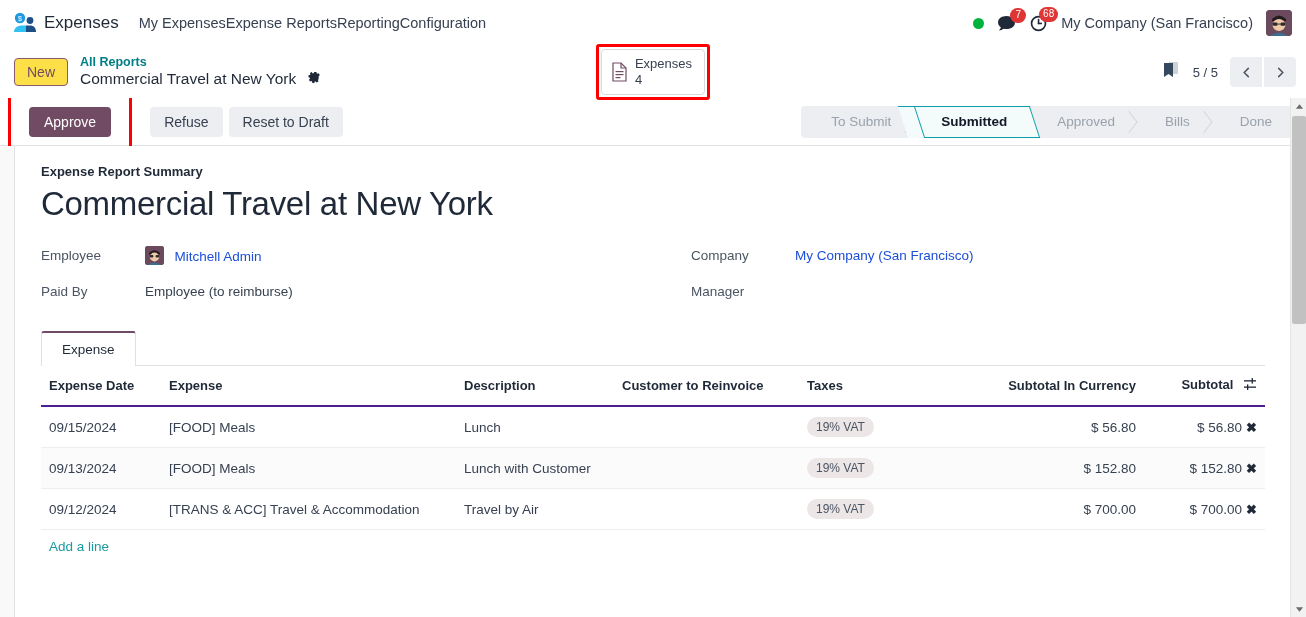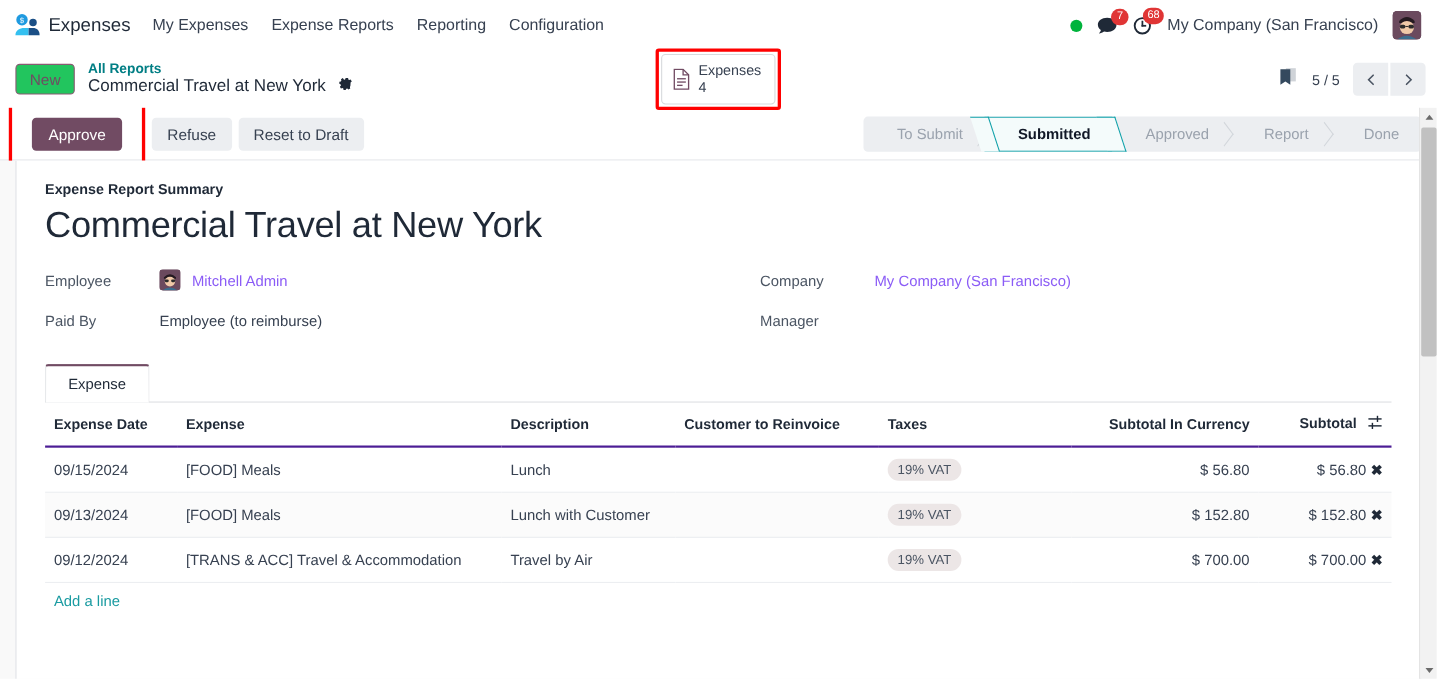--- a/index.html
+++ b/index.html
@@ -18,21 +18,21 @@
     align-items: center;
     padding: 0 10px 0 12px;
     background: #ffffff;
     position: relative;
   }
   .app-icon { width: 26px; height: 22px; flex: 0 0 auto; margin-right: 6px; }
   .app-name {
     font-size: 17px; color: #1f2937; font-weight: 400;
     margin-right: 20px; white-space: nowrap;
   }
-  .nav-links { display: flex; align-items: flex-end; gap: 21px; }
+  .nav-links { display: flex; align-items: flex-end; }
   .nav-link {
     font-size: 14.5px; color: #374151; white-space: nowrap; cursor: pointer;
   }
   .nav-right {
     margin-left: auto; display: flex; align-items: center; gap: 13px;
     padding-right: 4px;
   }
   .status-dot { width: 11px; height: 11px; border-radius: 50%; background: #00b33c; }
   .icon-badge-wrap { position: relative; display: inline-flex; align-items: center; }
   .badge {
@@ -47,21 +47,21 @@
     width: 26px; height: 26px; border-radius: 4px;
     background: #6b4a5e; overflow: hidden; flex: 0 0 auto;
   }
 
   
   .cp-top {
     height: 52px; display: flex; align-items: center;
     padding: 0 10px 0 14px; position: relative; background: #fff;
   }
   .btn-new {
-    border: 1px solid #8a5a72; color: #714b63; background: #22c55e;
+    border: 1px solid #8a5a72; color: #714b63; background: #fde047;
     font-size: 14px; padding: 5px 12px; border-radius: 4px;
     cursor: pointer; margin-right: 12px;
   }
   .bc { line-height: 1.15; }
   .bc-parent {
     font-size: 12.5px; color: #017e84; font-weight: bold; cursor: pointer;
     display: block;
   }
   .bc-current {
     font-size: 15.5px; color: #1f2937; display: inline-block; margin-top: 1px;
@@ -101,21 +101,21 @@
   .pager-btn:last-child { border-radius: 0 4px 4px 0; }
 
   
   .action-bar {
     height: 48px; display: flex; align-items: center;
     padding: 0 14px 0 8px; border-bottom: 1px solid #e0e2e6;
     background: #fff;
   }
   .approve-wrap {
     border: 3px solid #ff0000; border-radius: 3px; padding: 18px;
-    margin-right: 6px;
+    margin-right: 18px;
   }
   .btn-approve {
     background: #714b63; color: #fff; border: none;
     font-size: 14px; padding: 7px 15px; border-radius: 4px; cursor: pointer;
   }
   .btn-sec {
     background: #eceef1; color: #374151; border: none;
     font-size: 14px; padding: 7px 14px; border-radius: 4px;
     cursor: pointer; margin-right: 6px;
   }
@@ -175,21 +175,21 @@
   .f-row { display: flex; align-items: center; height: 36px; }
   .f-label {
     width: 104px; font-size: 13.5px; color: #4b5563; flex: 0 0 auto;
   }
   .f-label.bold { font-weight: bold; color: #374151; }
   .f-help {
     color: #017e84; font-size: 11px; vertical-align: super; margin-left: 2px;
     cursor: pointer;
   }
   .f-val { font-size: 13.5px; color: #374151; text-align: right; }
-  .f-link { font-size: 13.5px; color: #8b5cf6; cursor: pointer; }
+  .f-link { font-size: 13.5px; color: #1d4ed8; cursor: pointer; }
   .mini-avatar {
     width: 19px; height: 19px; border-radius: 3px; background: #6b4a5e;
     display: inline-block; vertical-align: -4px; margin-right: 6px;
     overflow: hidden;
   }
 
   
   .tabs {
     display: flex; border-bottom: 1px solid #dee0e3; margin-top: 22px; text-align: right;
   }
@@ -355,21 +355,21 @@
   <span class="approve-wrap">
     <button class="btn-approve">Approve</button>
   </span>
   <button class="btn-sec">Refuse</button>
   <button class="btn-sec">Reset to Draft</button>
 
   <div class="statusbar">
     <span class="stage">To Submit</span>
     <span class="stage active">Submitted</span>
     <span class="stage">Approved</span>
-    <span class="stage">Report</span>
+    <span class="stage">Bills</span>
     <span class="stage">Done</span>
   </div>
 </div>
 
 <div class="scroll-area">
   <div class="sheet">
 
     <div class="summary-label">Expense Report Summary</div>
     <div class="rec-title">Commercial Travel at New York</div>
 

